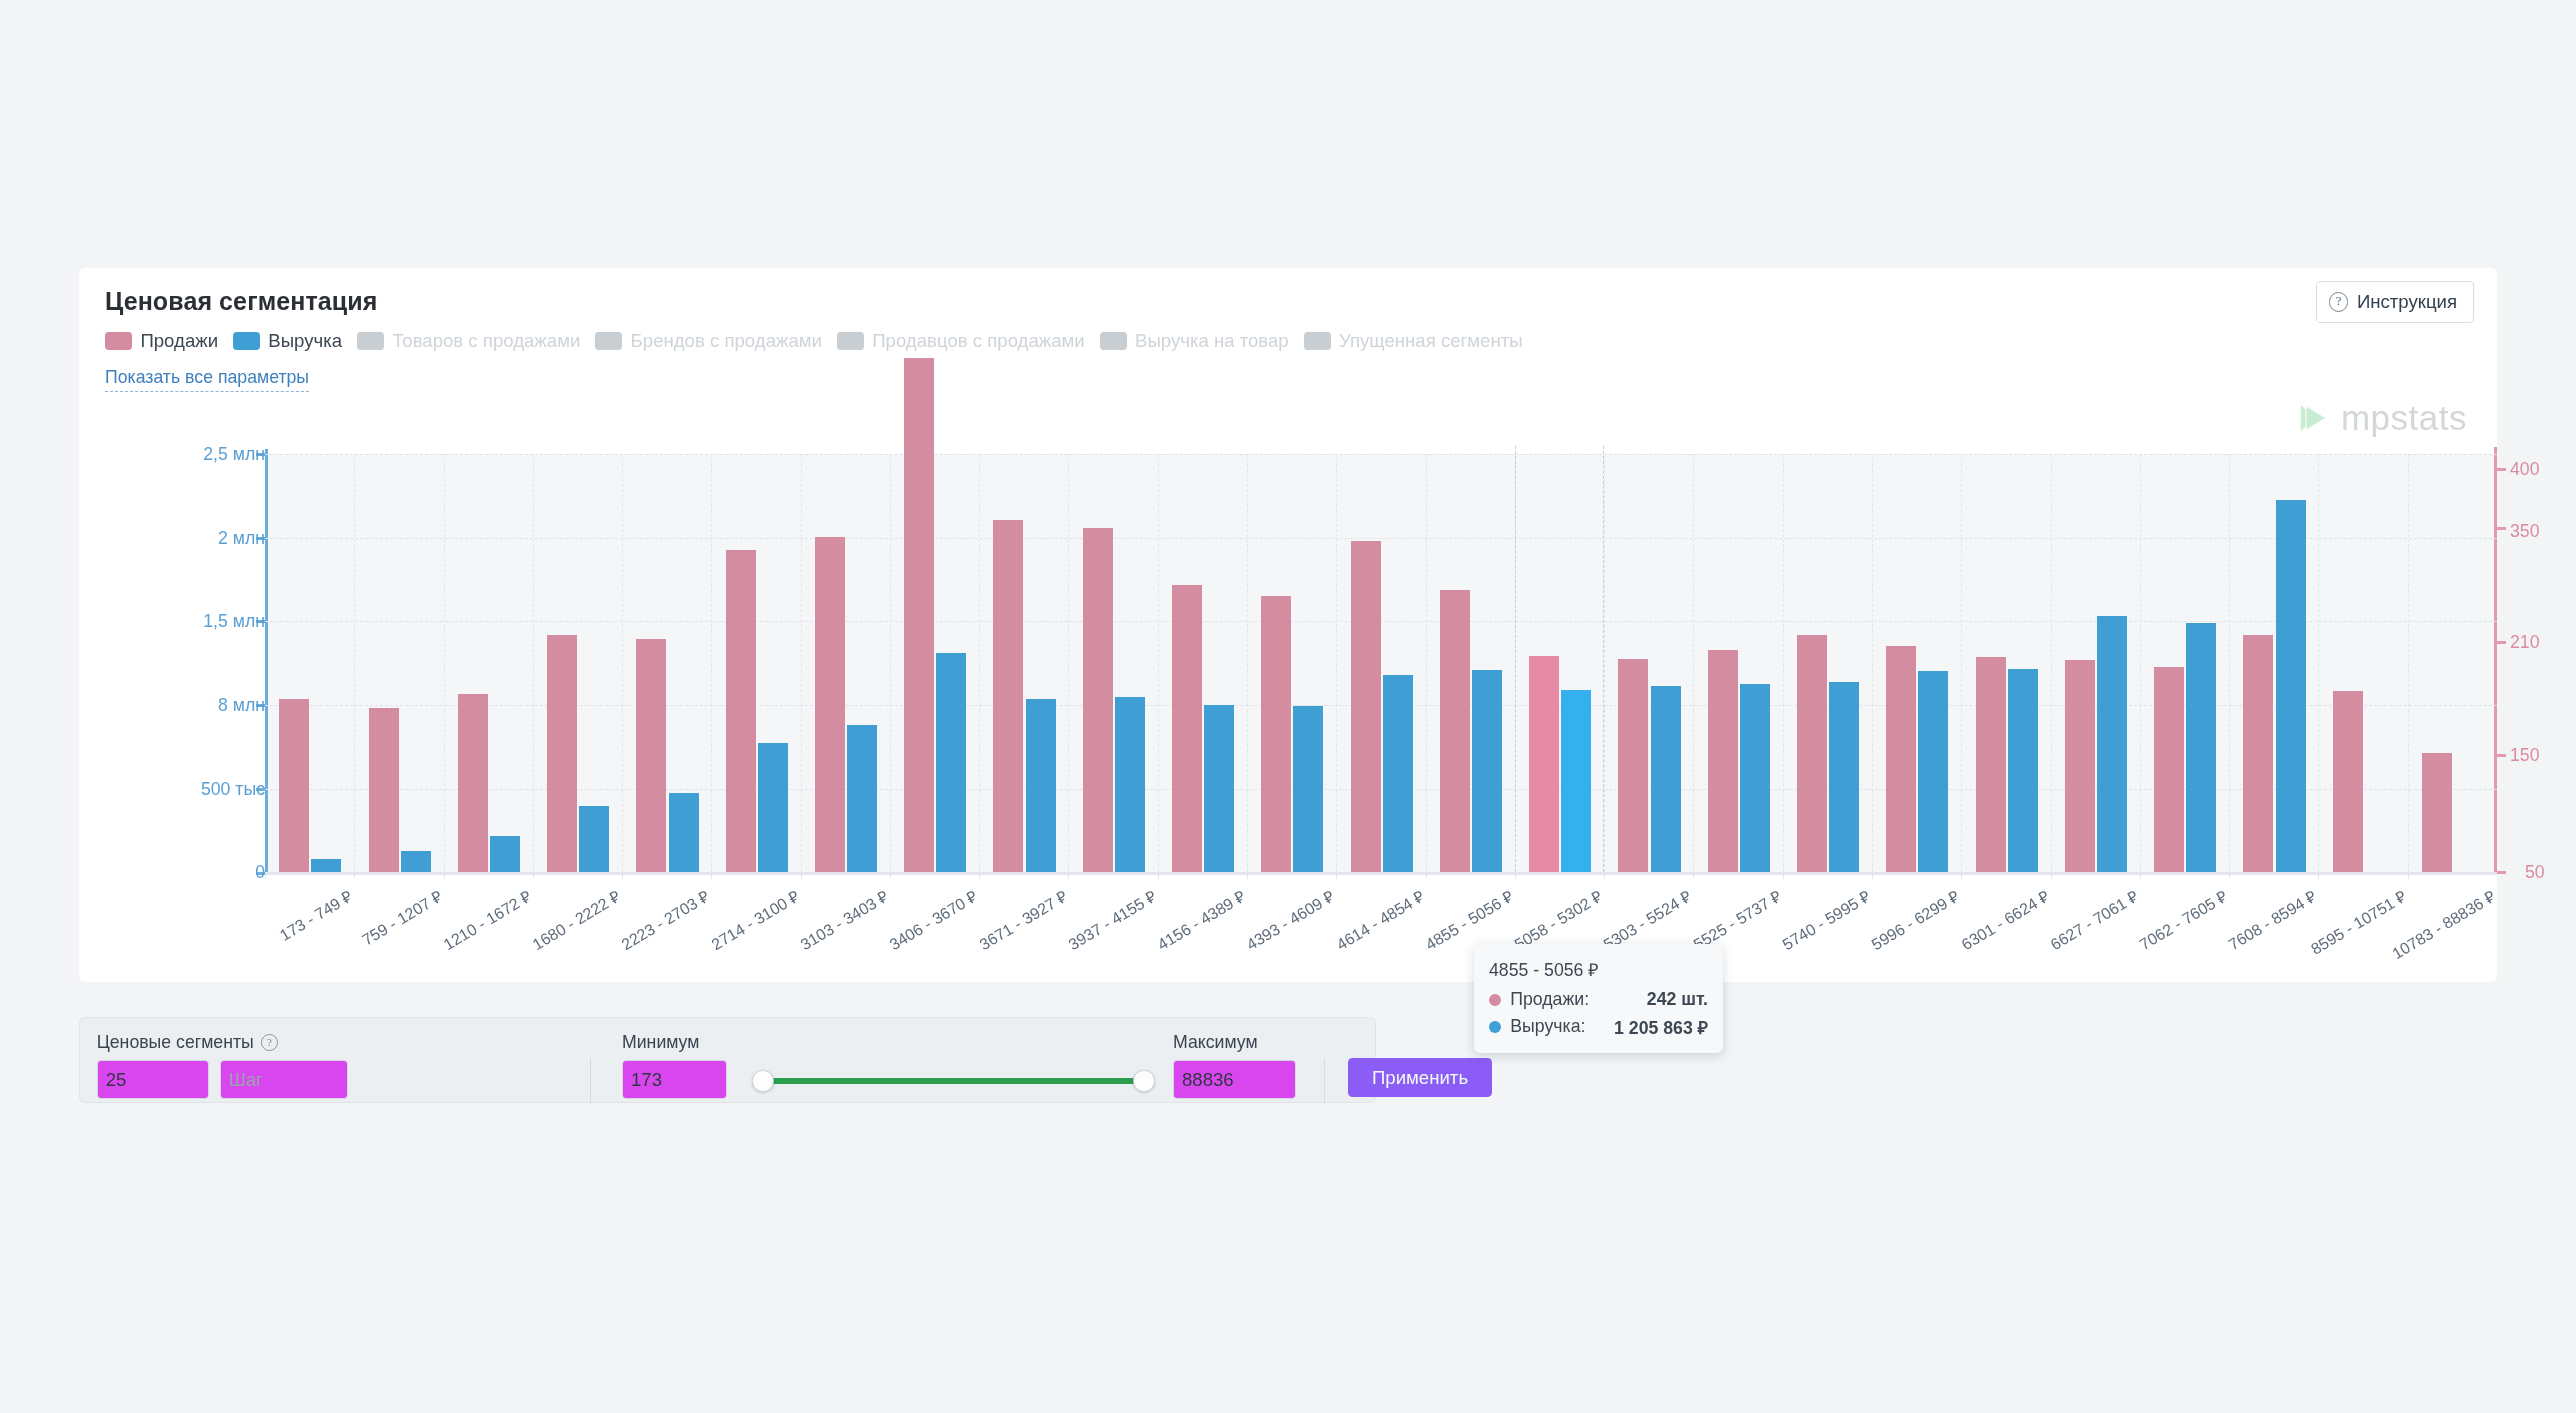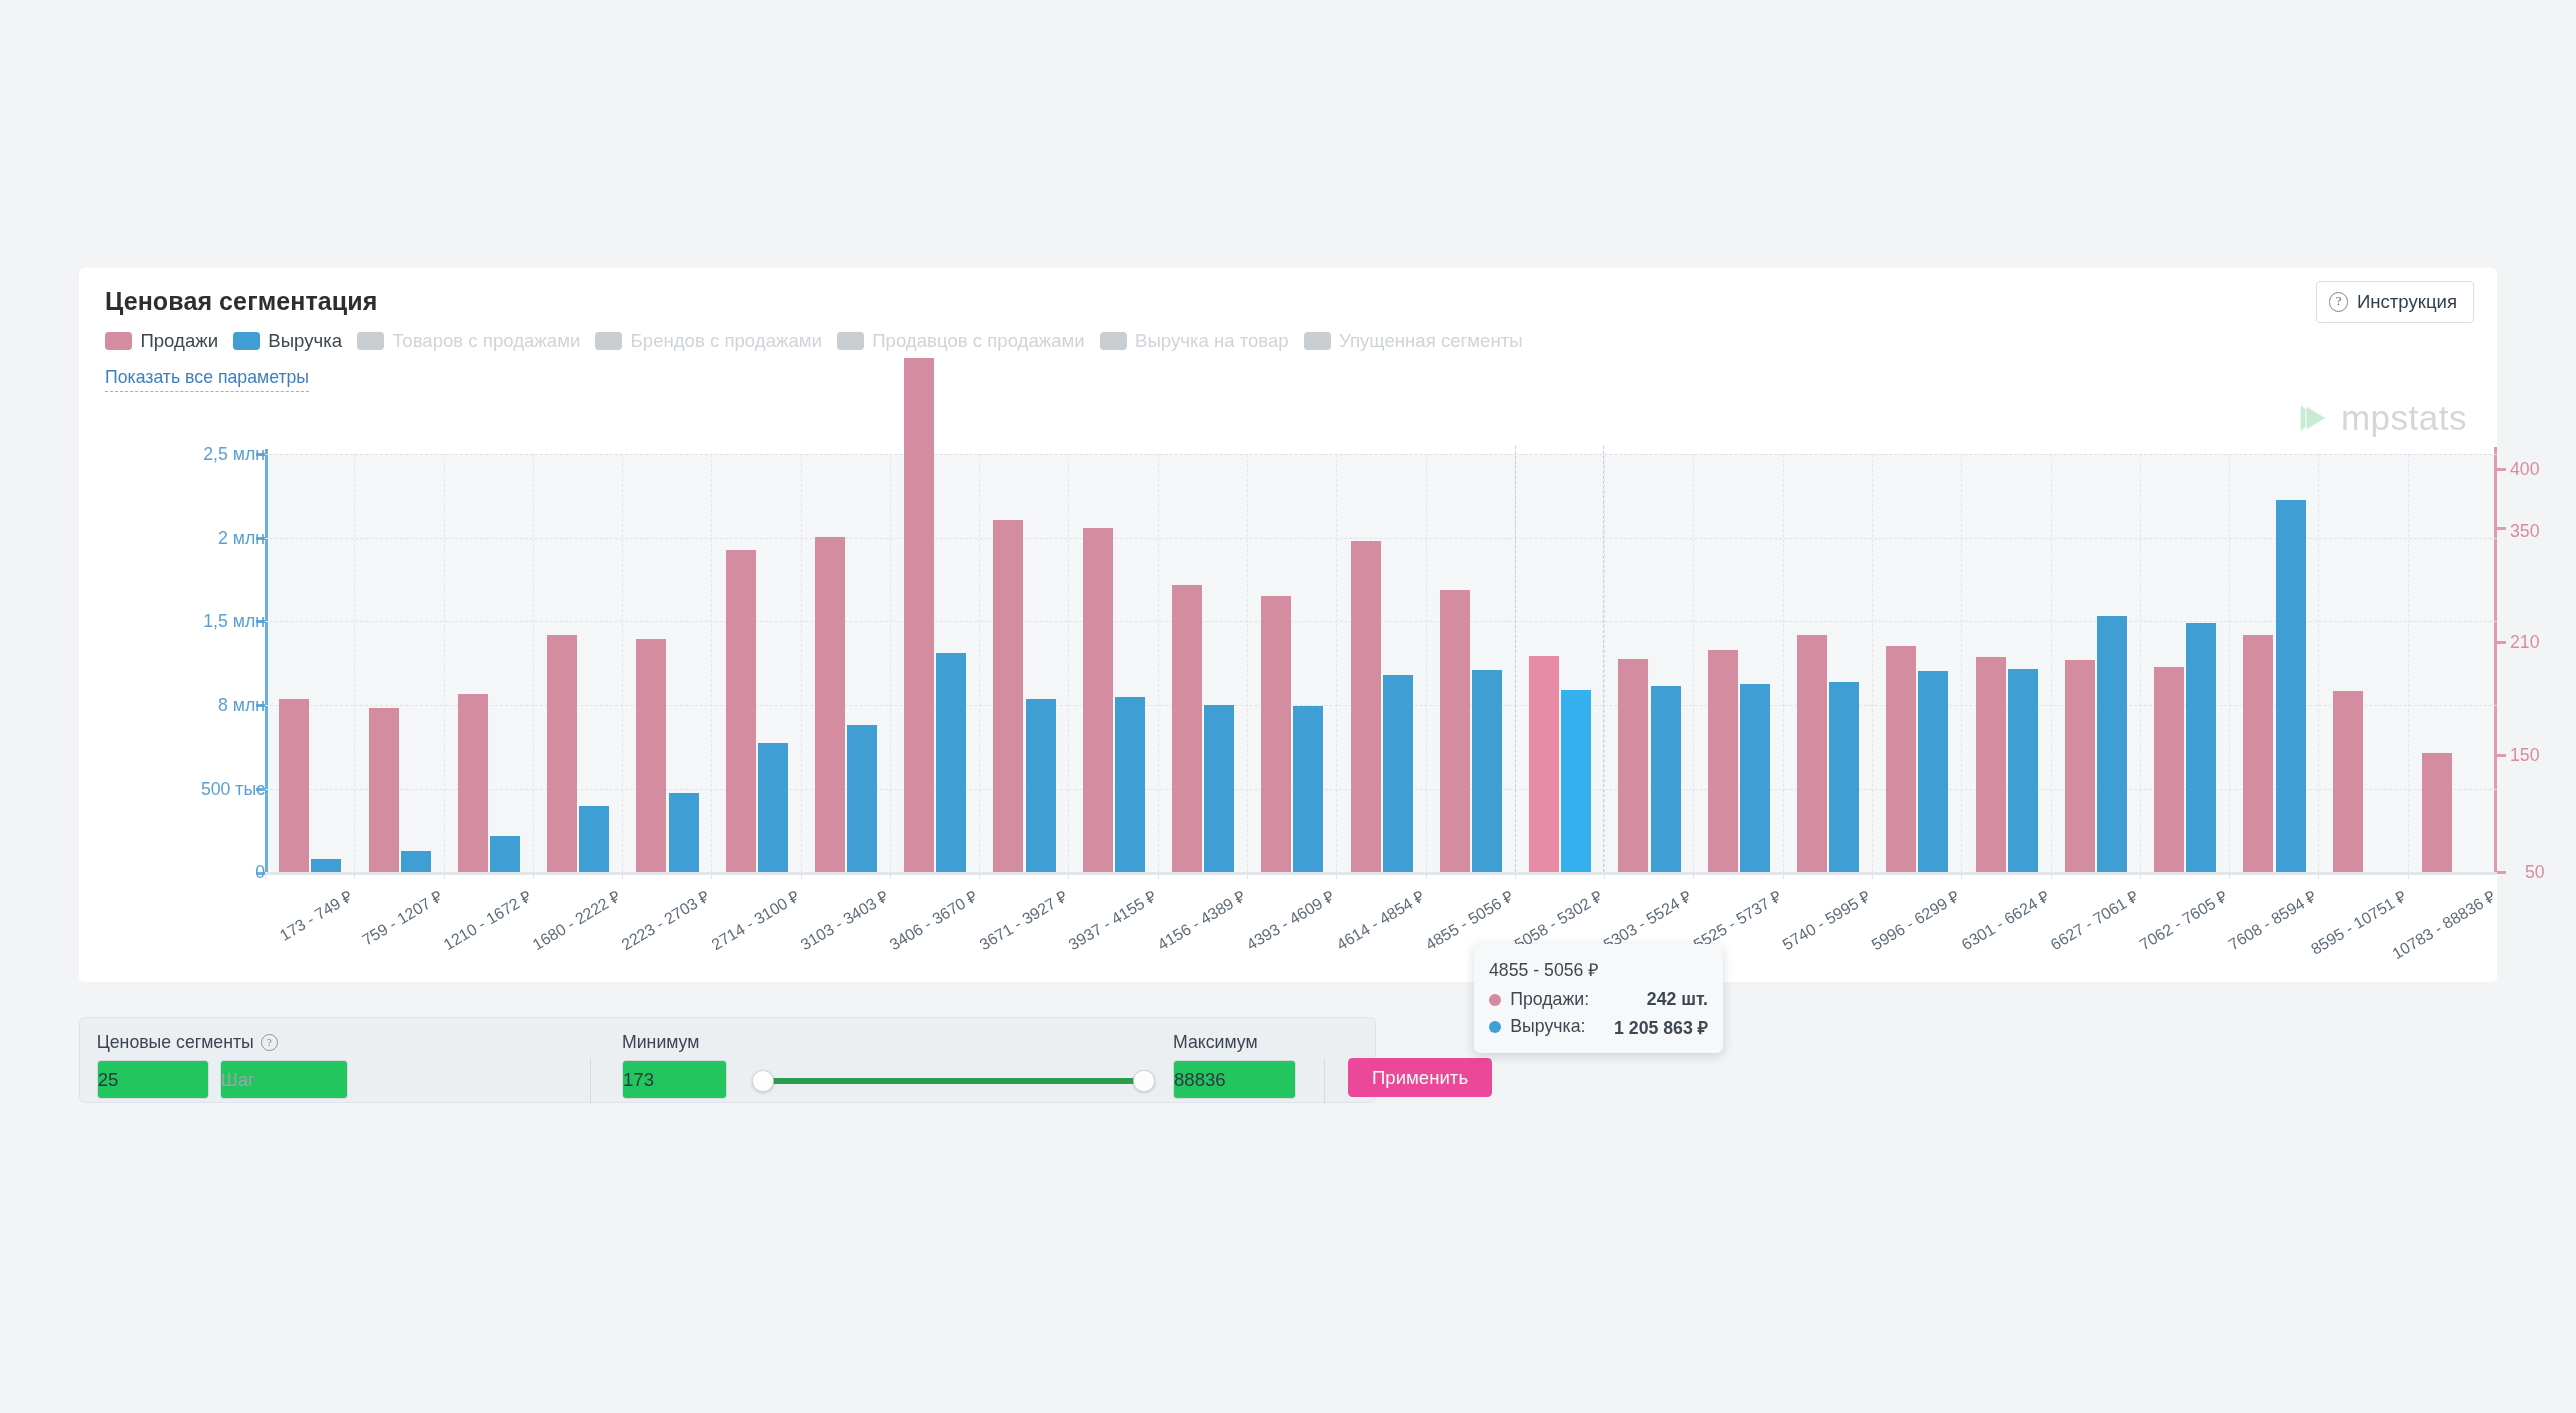--- a/index.html
+++ b/index.html
@@ -172,45 +172,45 @@
     display: flex; align-items: center; gap: 7.4px;
     margin-bottom: 7.4px;
   }
   .q-small {
     width: 16.7px; height: 16.7px; border-radius: 50%;
     border: 1.3px solid #8b959f; color: #7a848e;
     font-size: 11px; line-height: 14px; text-align: center;
     font-family: "Liberation Serif", serif;
   }
   .ctl-input {
-    height: 39px; background: #22c55e;
+    height: 39px; background: #d946ef;
     border: 0.9px solid #d5dae0; border-radius: 4.6px;
     font-size: 18.6px; color: #2f3842;
-    padding: 0 0; font-family: "Liberation Sans", sans-serif;
+    padding: 0 8px; font-family: "Liberation Sans", sans-serif;
   }
   .ctl-input::placeholder { color: #9aa3ad; }
   .divider {
     position: absolute; width: 0.9px; background: #d8dce1;
   }
   .slider-wrap { position: absolute; }
   .slider-track {
     position: absolute; left: 0; right: 0; top: 50%;
     height: 5.6px; margin-top: -2.8px;
     background: #2a9d4f; border-radius: 2.8px;
   }
   .slider-knob {
     position: absolute; top: 50%; width: 21.4px; height: 21.4px;
     margin-top: -10.7px; border-radius: 50%;
     background: #fdfdfd; border: 0.9px solid #cfd4d9;
     box-shadow: 0 0.9px 2.8px rgba(0,0,0,.17);
     cursor: pointer;
   }
   .apply-btn {
     height: 39px; padding: 0 24px;
-    background: #ec4899; border: none; border-radius: 4.6px;
+    background: #8b5cf6; border: none; border-radius: 4.6px;
     color: #f3fbf5; font-size: 18.6px; cursor: pointer;
     font-family: "Liberation Sans", sans-serif;
   }
 </style>
 </head>
 <body>
 
 <div class="card">
 
   <div class="card-title">Ценовая сегментация</div>

